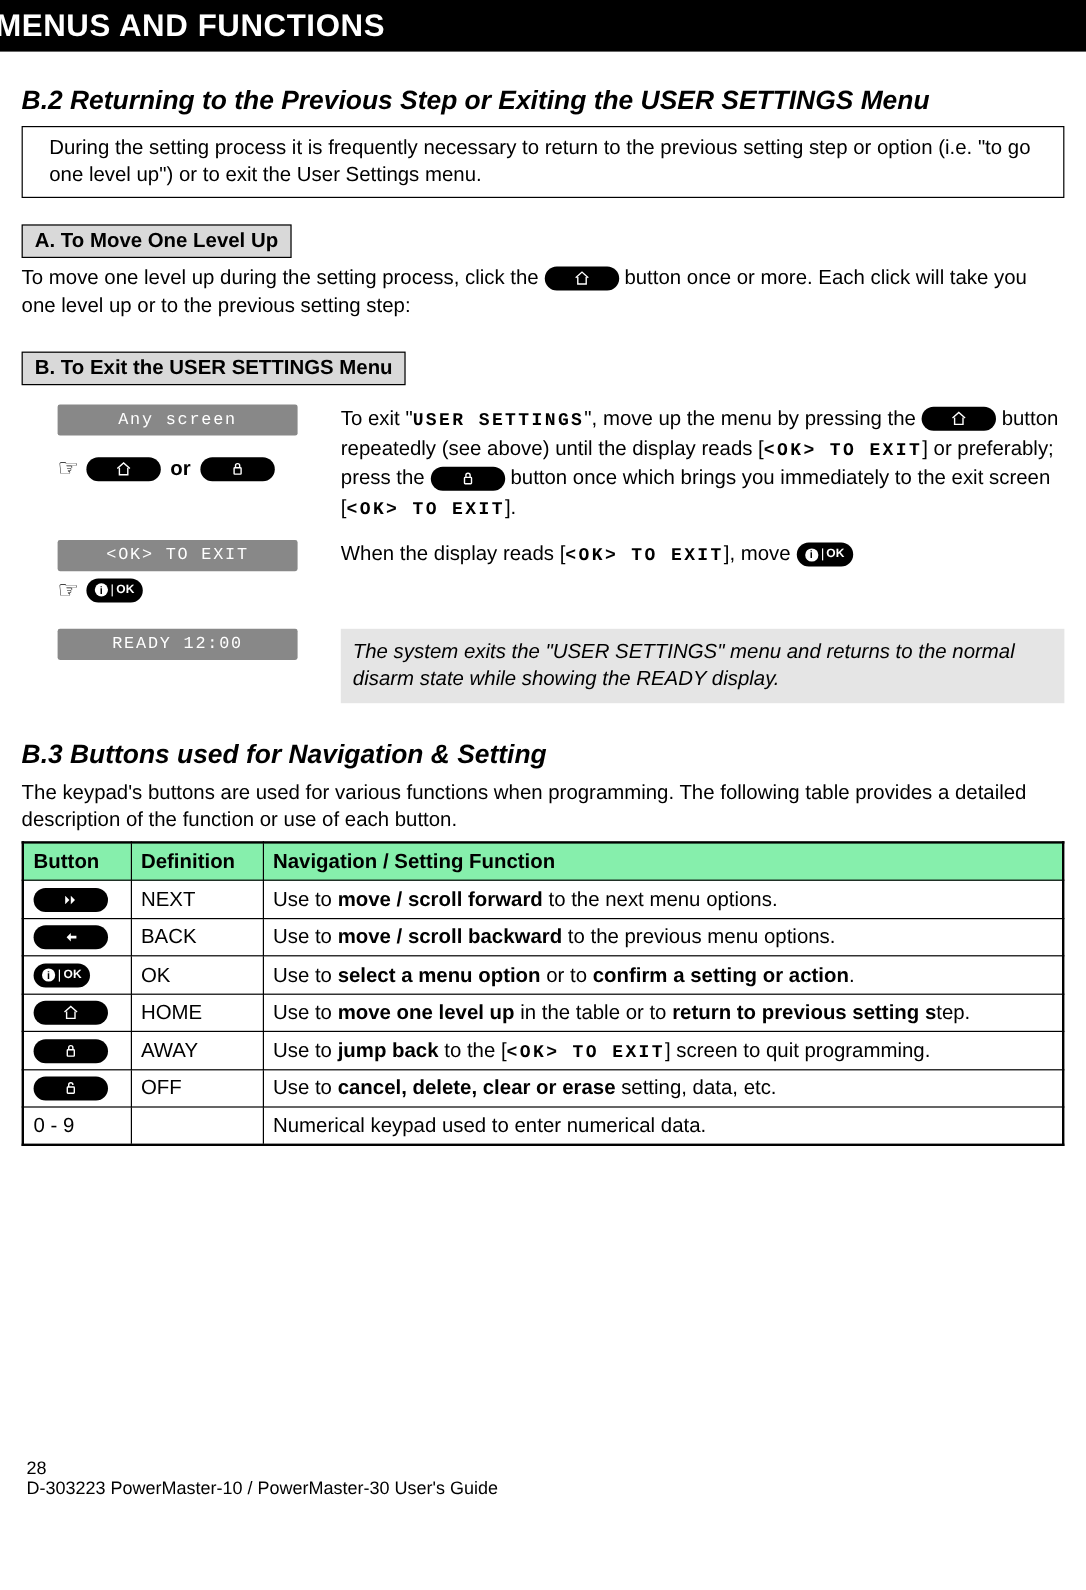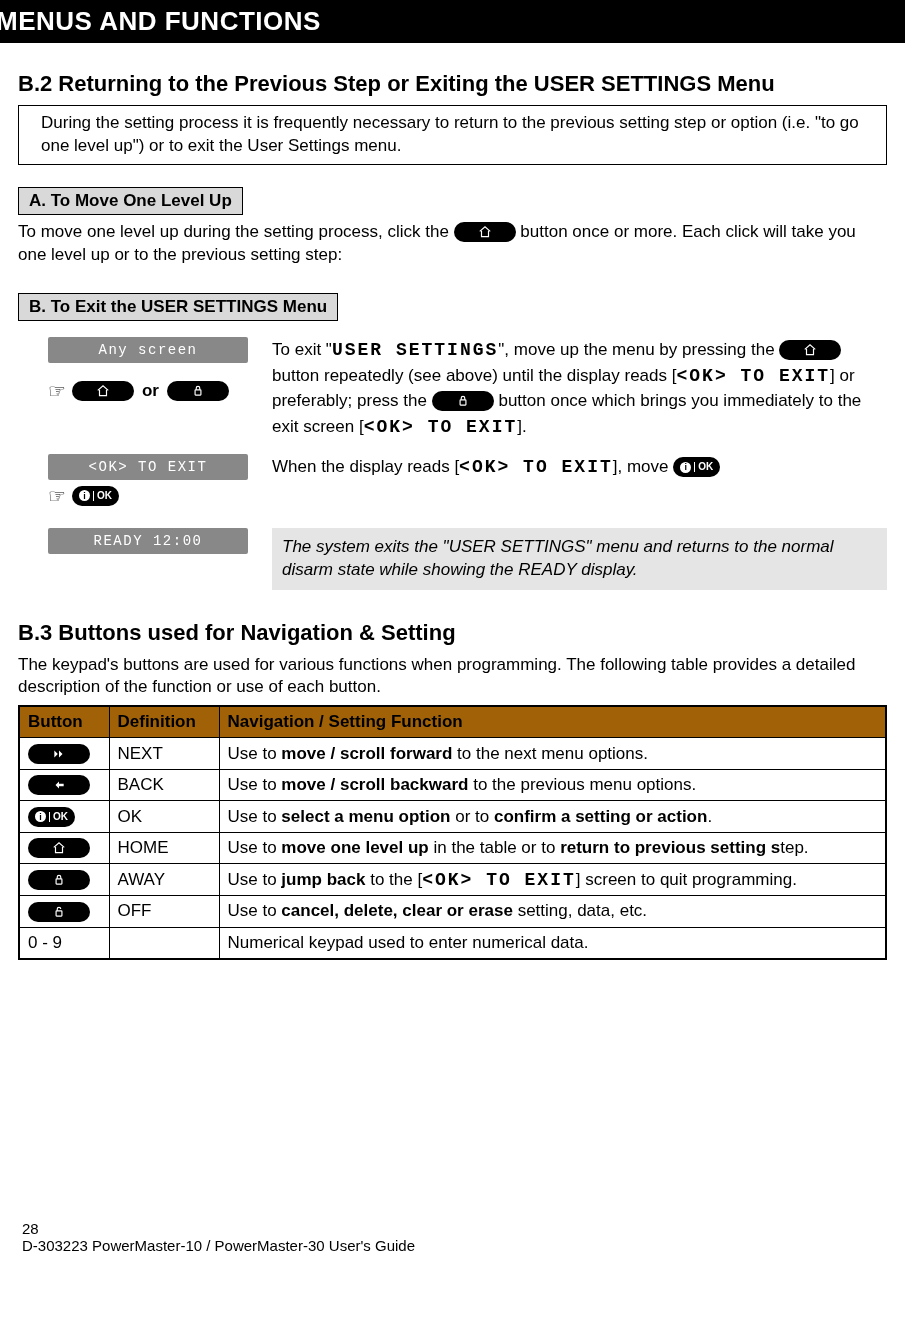--- a/index.html
+++ b/index.html
@@ -21,20 +21,21 @@
     font-weight: 900;
     font-size: 26px;
     padding: 6px 14px;
     letter-spacing: 0.5px;
     margin: 0 -18px 28px -18px;
   }
   .h2 {
     font-weight: 900;
     font-size: 22px;
     margin: 28px 0 8px 0;
+    font-style: italic;
   }
   .intro-box {
     border: 1px solid #000;
     padding: 6px 22px;
     line-height: 1.35;
   }
   .sub-head-box {
     display: inline-block;
     border: 1px solid #000;
     background: #d9d9d9;
@@ -57,27 +58,27 @@
     height: 20px;
     vertical-align: middle;
     font-size: 11px;
     padding: 0 6px;
     position: relative;
   }
   .inline-btn svg { width: 14px; height: 14px; }
   .seg7 {
     font-family: "Courier New", monospace;
     letter-spacing: 2px;
-    font-size: 18px;
+    font-size: 15px;
     font-weight: bold;
     margin-top: 29px;
   }
   .flow {
     display: flex;
-    gap: 24px;
+    gap: 36px;
     margin: 10px 0 0 30px;
   }
   .flow-left {
     width: 200px;
     flex-shrink: 0;
   }
   .flow-right {
     flex: 1;
     line-height: 1.45;
   }
@@ -121,21 +122,21 @@
     border: 2px solid #000;
   }
   table.btn-table th, table.btn-table td {
     border: 1px solid #000;
     padding: 5px 8px;
     text-align: left;
     vertical-align: middle;
     font-size: 17px;
   }
   table.btn-table th {
-    background: #a16207;
+    background: #86efac;
     font-weight: bold;
   }
   .col-btn { width: 90px; }
   .col-def { width: 110px; }
   .footer {
     margin-top: 260px;
     display: flex;
     justify-content: space-between;
     font-size: 15px;
     padding: 0 4px 10px 4px;

